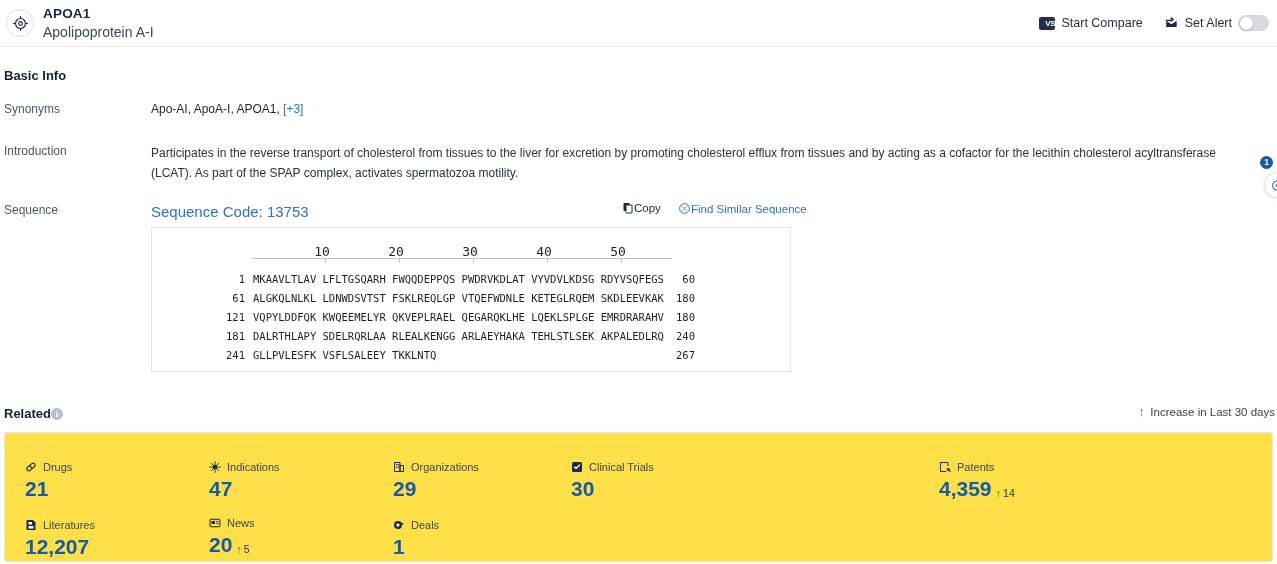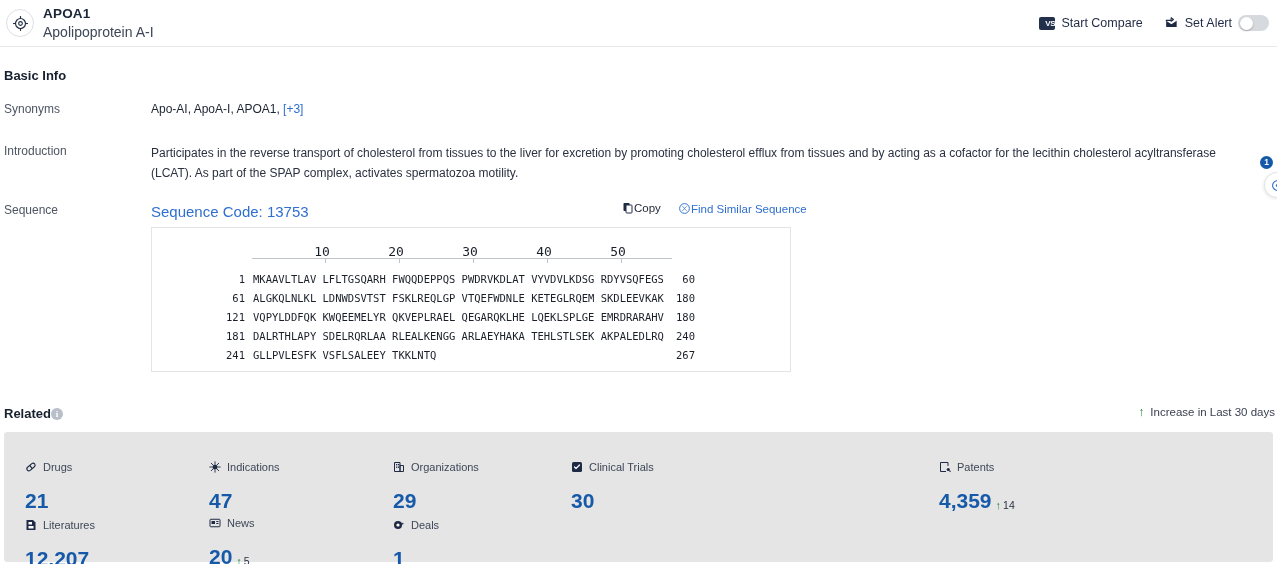--- a/index.html
+++ b/index.html
@@ -117,31 +117,31 @@
     text-align: center; font-family: "Liberation Serif", serif;
   }
   #legend-increase {
     position: absolute; right: 2px; top: 406px; font-size: 11.5px; color: #3a4150;
     display: flex; align-items: center; gap: 6px;
   }
   .up-arrow { color: #1f8a3b; font-size: 12px; line-height: 1; }
 
   .cards {
     position: absolute; left: 4px; top: 432px; width: 1269px; height: 130px;
-    border: 1px solid #e4e6ea; border-radius: 3px; background: #e5e5e5;
+    border: 1px solid #e4e6ea; border-radius: 3px; background: #fde047;
   }
   .card {
     position: absolute; width: 184px;
   }
   .card-head {
     display: flex; align-items: center; gap: 6px;
     font-size: 11px; color: #3d4757; white-space: nowrap;
   }
   .card-value {
-    margin-top: 16px; font-size: 21px; font-weight: bold; color: #1559a8;
+    margin-top: 4px; font-size: 21px; font-weight: bold; color: #1559a8;
     display: flex; align-items: baseline; gap: 4px;
   }
   .delta { display: flex; align-items: flex-start; gap: 2px; }
   .delta .up-arrow { font-size: 11px; position: relative; top: 1px; }
   .delta-num { font-size: 10.5px; font-weight: normal; color: #2a3140; }
 
   .ic { display: inline-flex; align-items: center; justify-content: center; color: #1f2a44; flex: none; }
 
   
   #help-badge {

